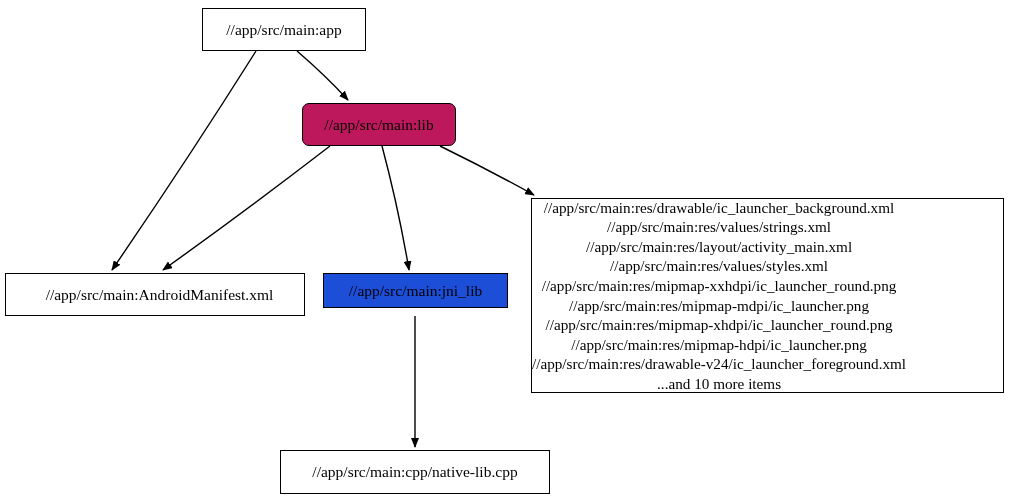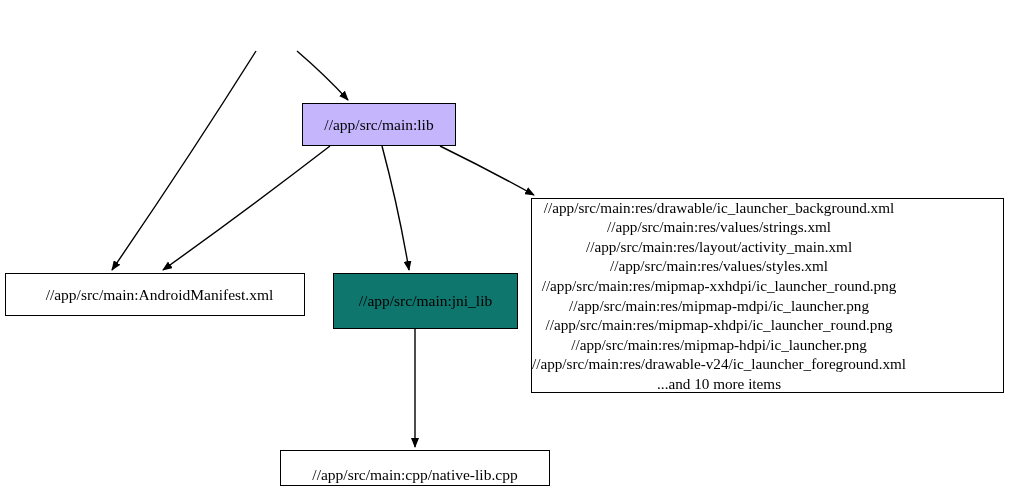--- a/index.html
+++ b/index.html
@@ -65,43 +65,46 @@
     <g id="edges-group" stroke="#000000" stroke-width="1.4" fill="none">
         <path d="M256,51 Q187,160.5 112,270" stroke="#000000" marker-end="url(#arrowhead)"></path>
         <path d="M297,51 Q325.5,75.5 348,100" stroke="#000000" marker-end="url(#arrowhead)"></path>
         <path d="M330,146 Q249.5,208 163,270" stroke="#000000" marker-end="url(#arrowhead)"></path>
         <path d="M382,146 Q398.5,208 409,270" stroke="#000000" marker-end="url(#arrowhead)"></path>
         <path d="M440,146 Q490,170.5 534,195" stroke="#000000" marker-end="url(#arrowhead)"></path>
         <path d="M415,316 Q415,381.5 415,447" stroke="#000000" marker-end="url(#arrowhead)"></path>
       </g>
   </svg>
 
+  <div class="node" id="node-app" style="left: 202px; top: 8px; width: 164px; height: 43px; border-color: rgb(0, 0, 0); background: rgb(255, 255, 255);">
+    <span class="node-label">//app/src/main:app</span>
+  </div>
 
-  <div class="node" id="node-lib" style="left: 302px; top: 103px; width: 154px; height: 43px; border-color: rgb(0, 0, 0); background: #c4b5fd;">
+  <div class="node" id="node-lib" style="left: 302px; top: 103px; width: 154px; height: 43px; border-color: rgb(0, 0, 0); background: #be185d; border-radius: 7px;">
     <span class="node-label">//app/src/main:lib</span>
   </div>
 
   <div class="node" id="node-manifest" style="left: 5px; top: 273px; width: 300px; height: 43px; border-color: rgb(0, 0, 0); background: rgb(255, 255, 255); padding-left: 9px;">
     <span class="node-label">//app/src/main:AndroidManifest.xml</span>
   </div>
 
-  <div class="node" id="node-jni" style="left: 323px; top: 273px; width: 185px; height: 56px; border-color: rgb(0, 0, 0); background: #0f766e; margin-left: 10px;">
+  <div class="node" id="node-jni" style="left: 323px; top: 273px; width: 185px; height: 35px; border-color: rgb(0, 0, 0); background: #1d4ed8;">
     <span class="node-label">//app/src/main:jni_lib</span>
   </div>
 
   <div class="node" id="node-res" style="left: 531px; top: 198px; width: 473px; height: 195px; border-color: rgb(0, 0, 0); background: rgb(255, 255, 255);">
     <span class="node-label">//app/src/main:res/drawable/ic_launcher_background.xml
 //app/src/main:res/values/strings.xml
 //app/src/main:res/layout/activity_main.xml
 //app/src/main:res/values/styles.xml
 //app/src/main:res/mipmap-xxhdpi/ic_launcher_round.png
 //app/src/main:res/mipmap-mdpi/ic_launcher.png
 //app/src/main:res/mipmap-xhdpi/ic_launcher_round.png
 //app/src/main:res/mipmap-hdpi/ic_launcher.png
 //app/src/main:res/drawable-v24/ic_launcher_foreground.xml
 ...and 10 more items</span>
   </div>
 
-  <div class="node" id="node-native" style="left: 280px; top: 450px; width: 270px; height: 36px; border-color: rgb(0, 0, 0); background: rgb(255, 255, 255); align-items: flex-end;">
+  <div class="node" id="node-native" style="left: 280px; top: 450px; width: 270px; height: 44px; border-color: rgb(0, 0, 0); background: rgb(255, 255, 255);">
     <span class="node-label">//app/src/main:cpp/native-lib.cpp</span>
   </div>
 
 </div>
 
 </body></html>

